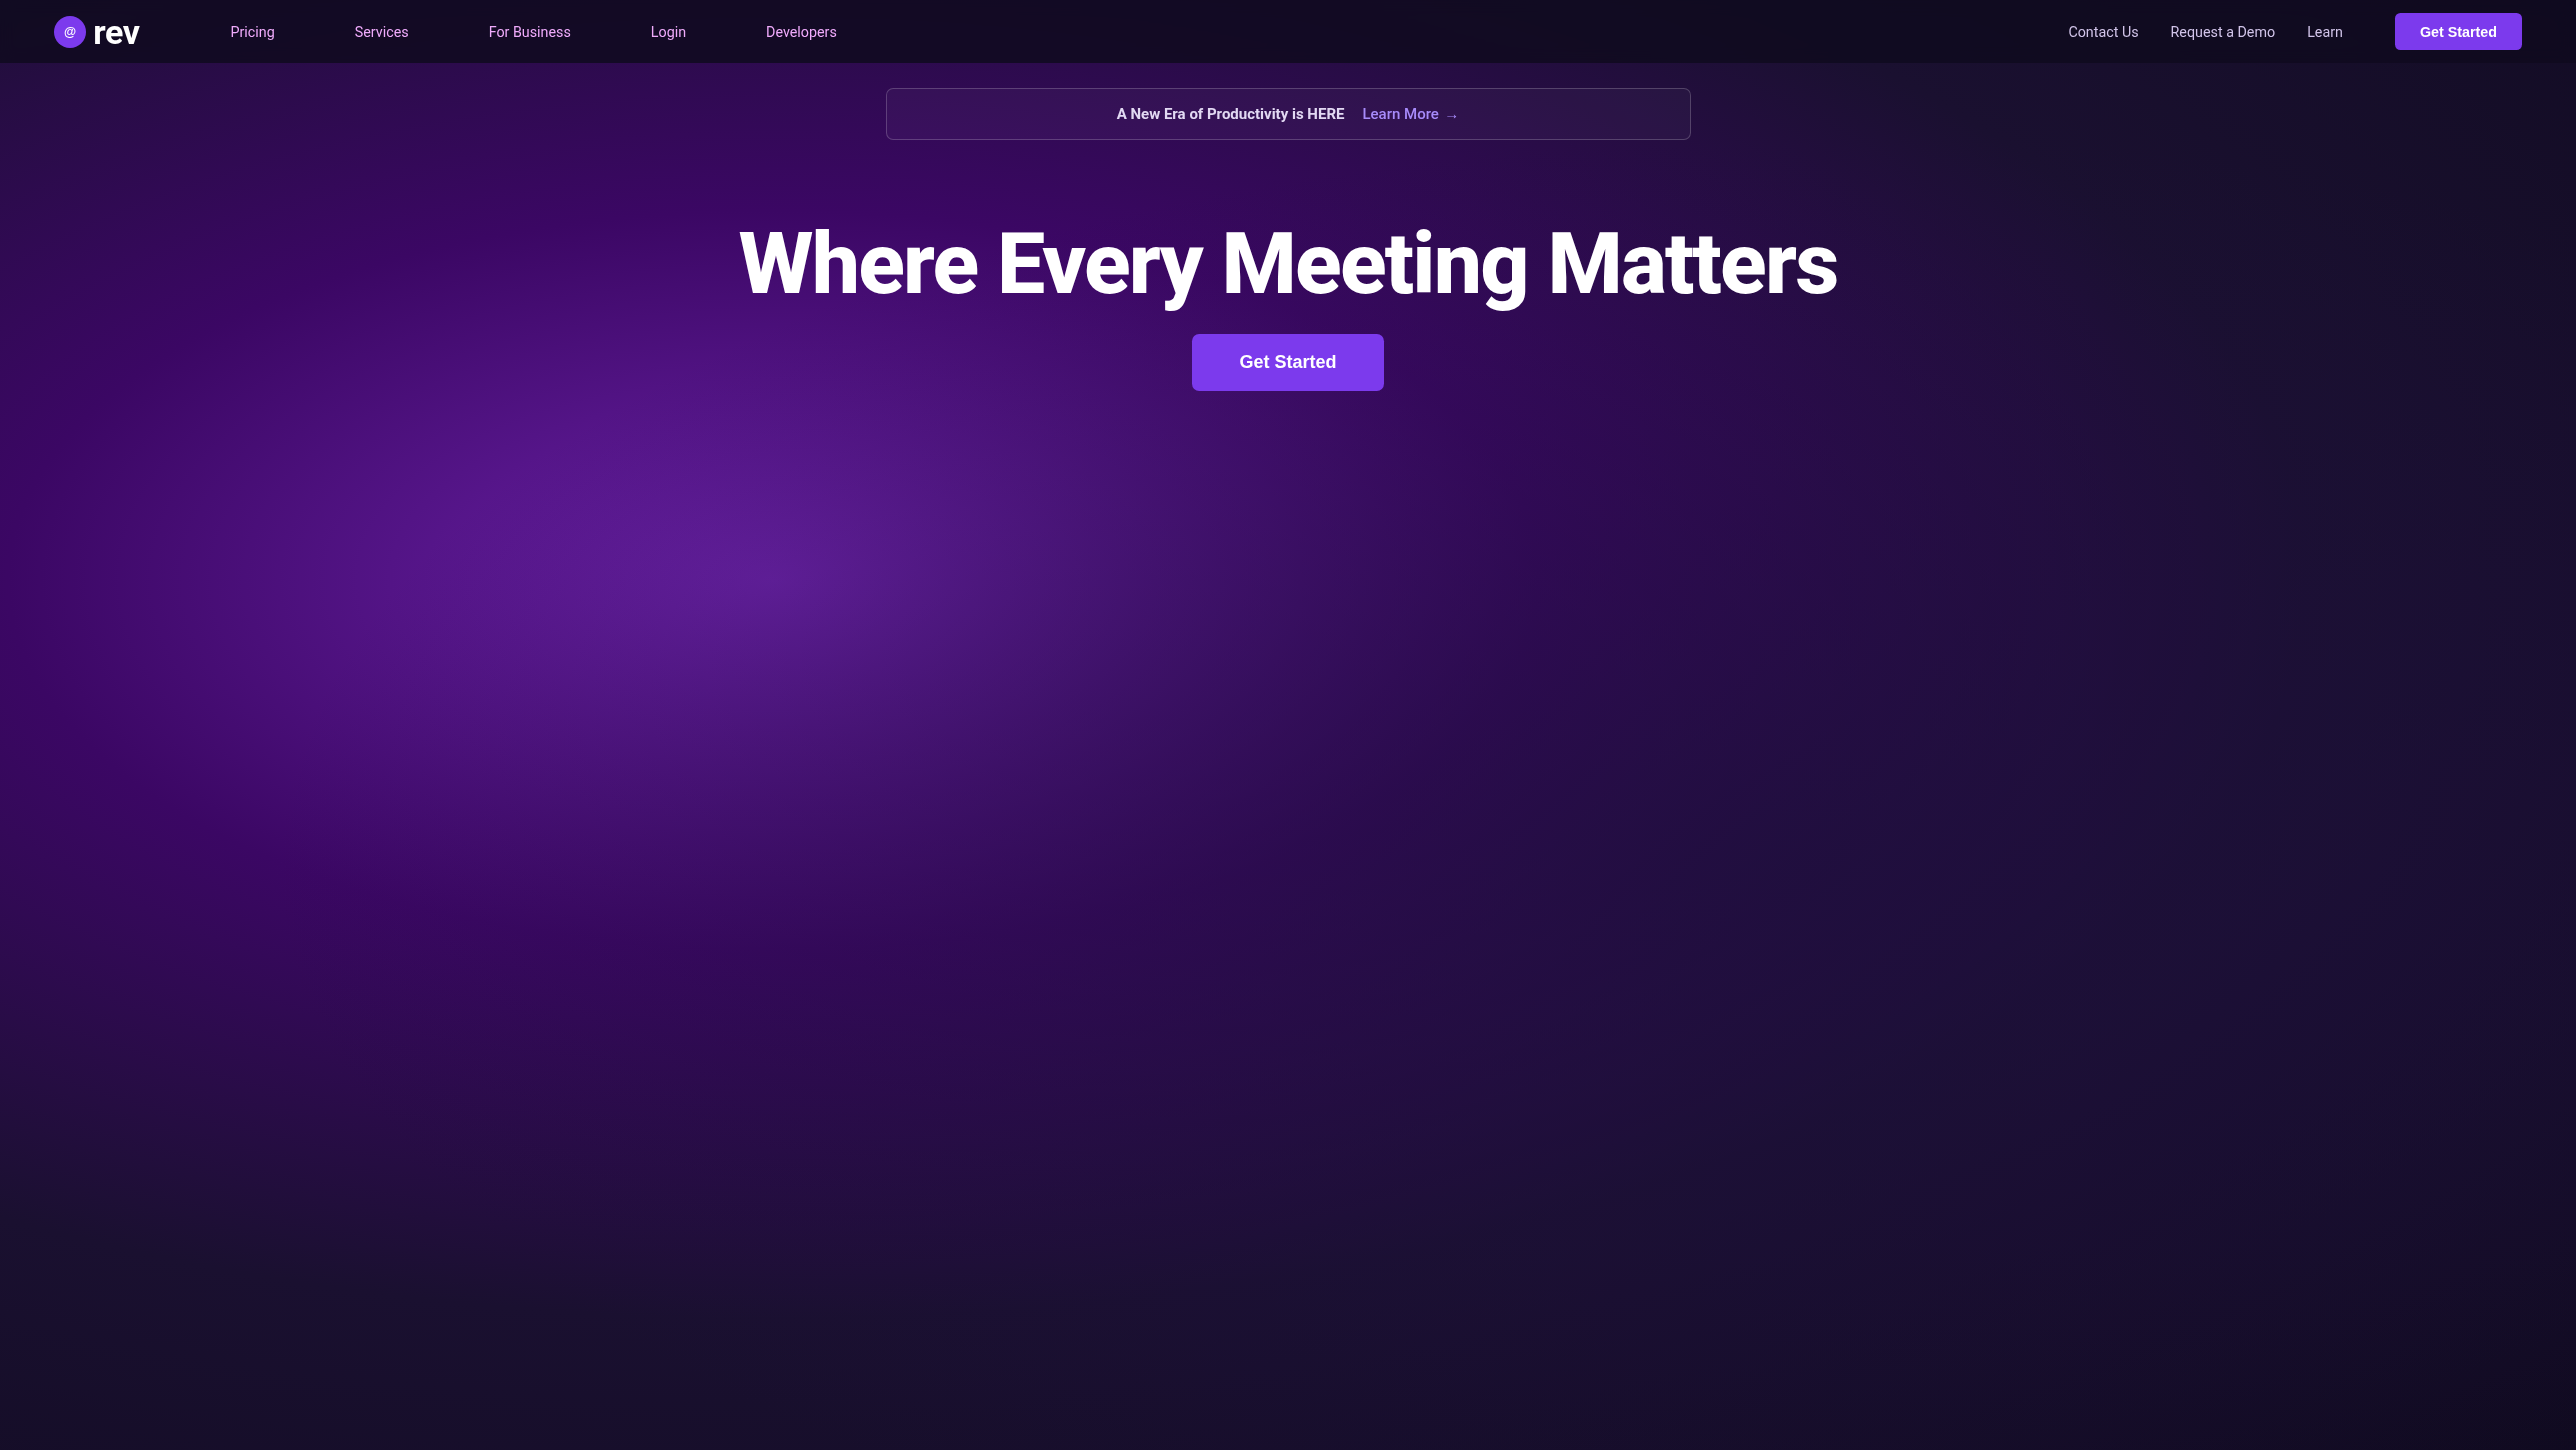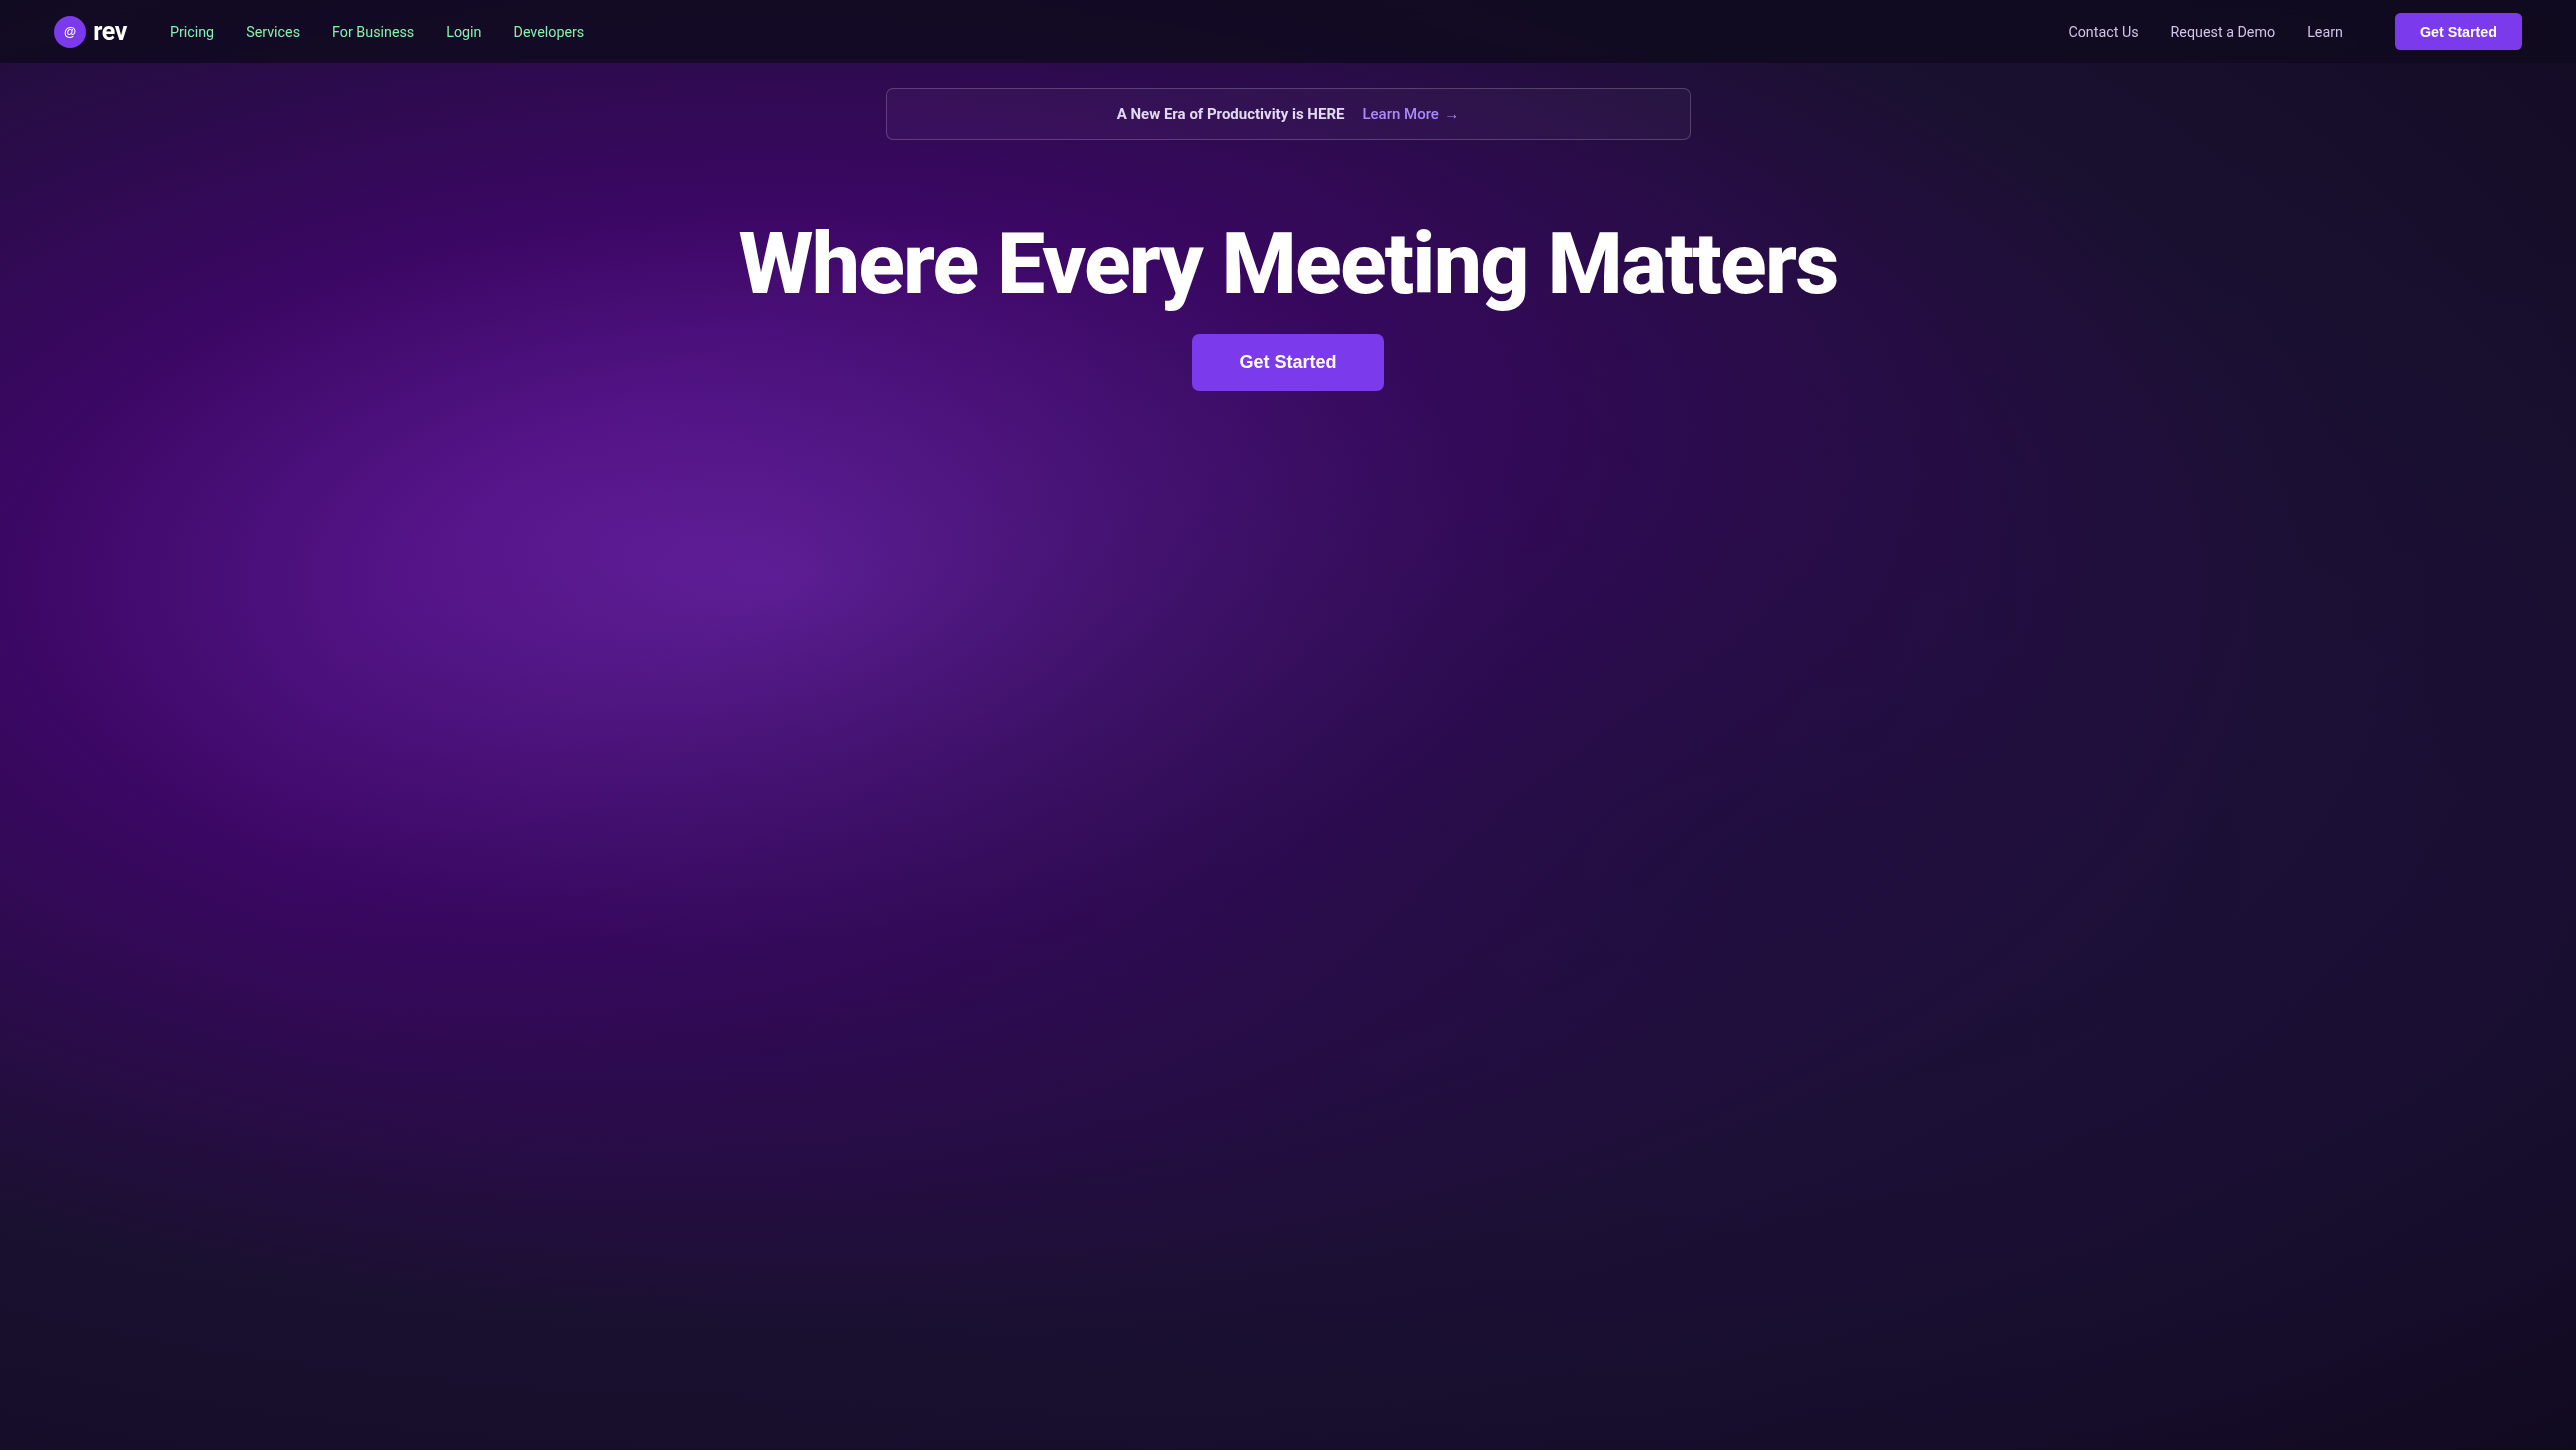--- a/index.html
+++ b/index.html
@@ -61,39 +61,40 @@
     }
 
     .logo {
       display: flex;
       align-items: center;
       gap: 7.2px;
       text-decoration: none;
     }
 
     .logo-text {
-      font-size: 25px;
+      font-size: 34px;
       font-weight: 700;
       color: #ffffff;
       letter-spacing: -0.4px;
     }
 
     .nav-links {
       display: flex;
       align-items: center;
       gap: 32px;
       list-style: none;
     }
 
     .nav-links a {
-      color: #86efac;
+      color: #f0abfc;
       text-decoration: none;
       font-size: 14.3px;
       font-weight: 400;
       transition: color 0.2s;
+      margin-left: 48px;
     }
 
     .nav-right {
       display: flex;
       align-items: center;
       gap: 52px;
     }
 
     .nav-right-links {
       display: flex;

